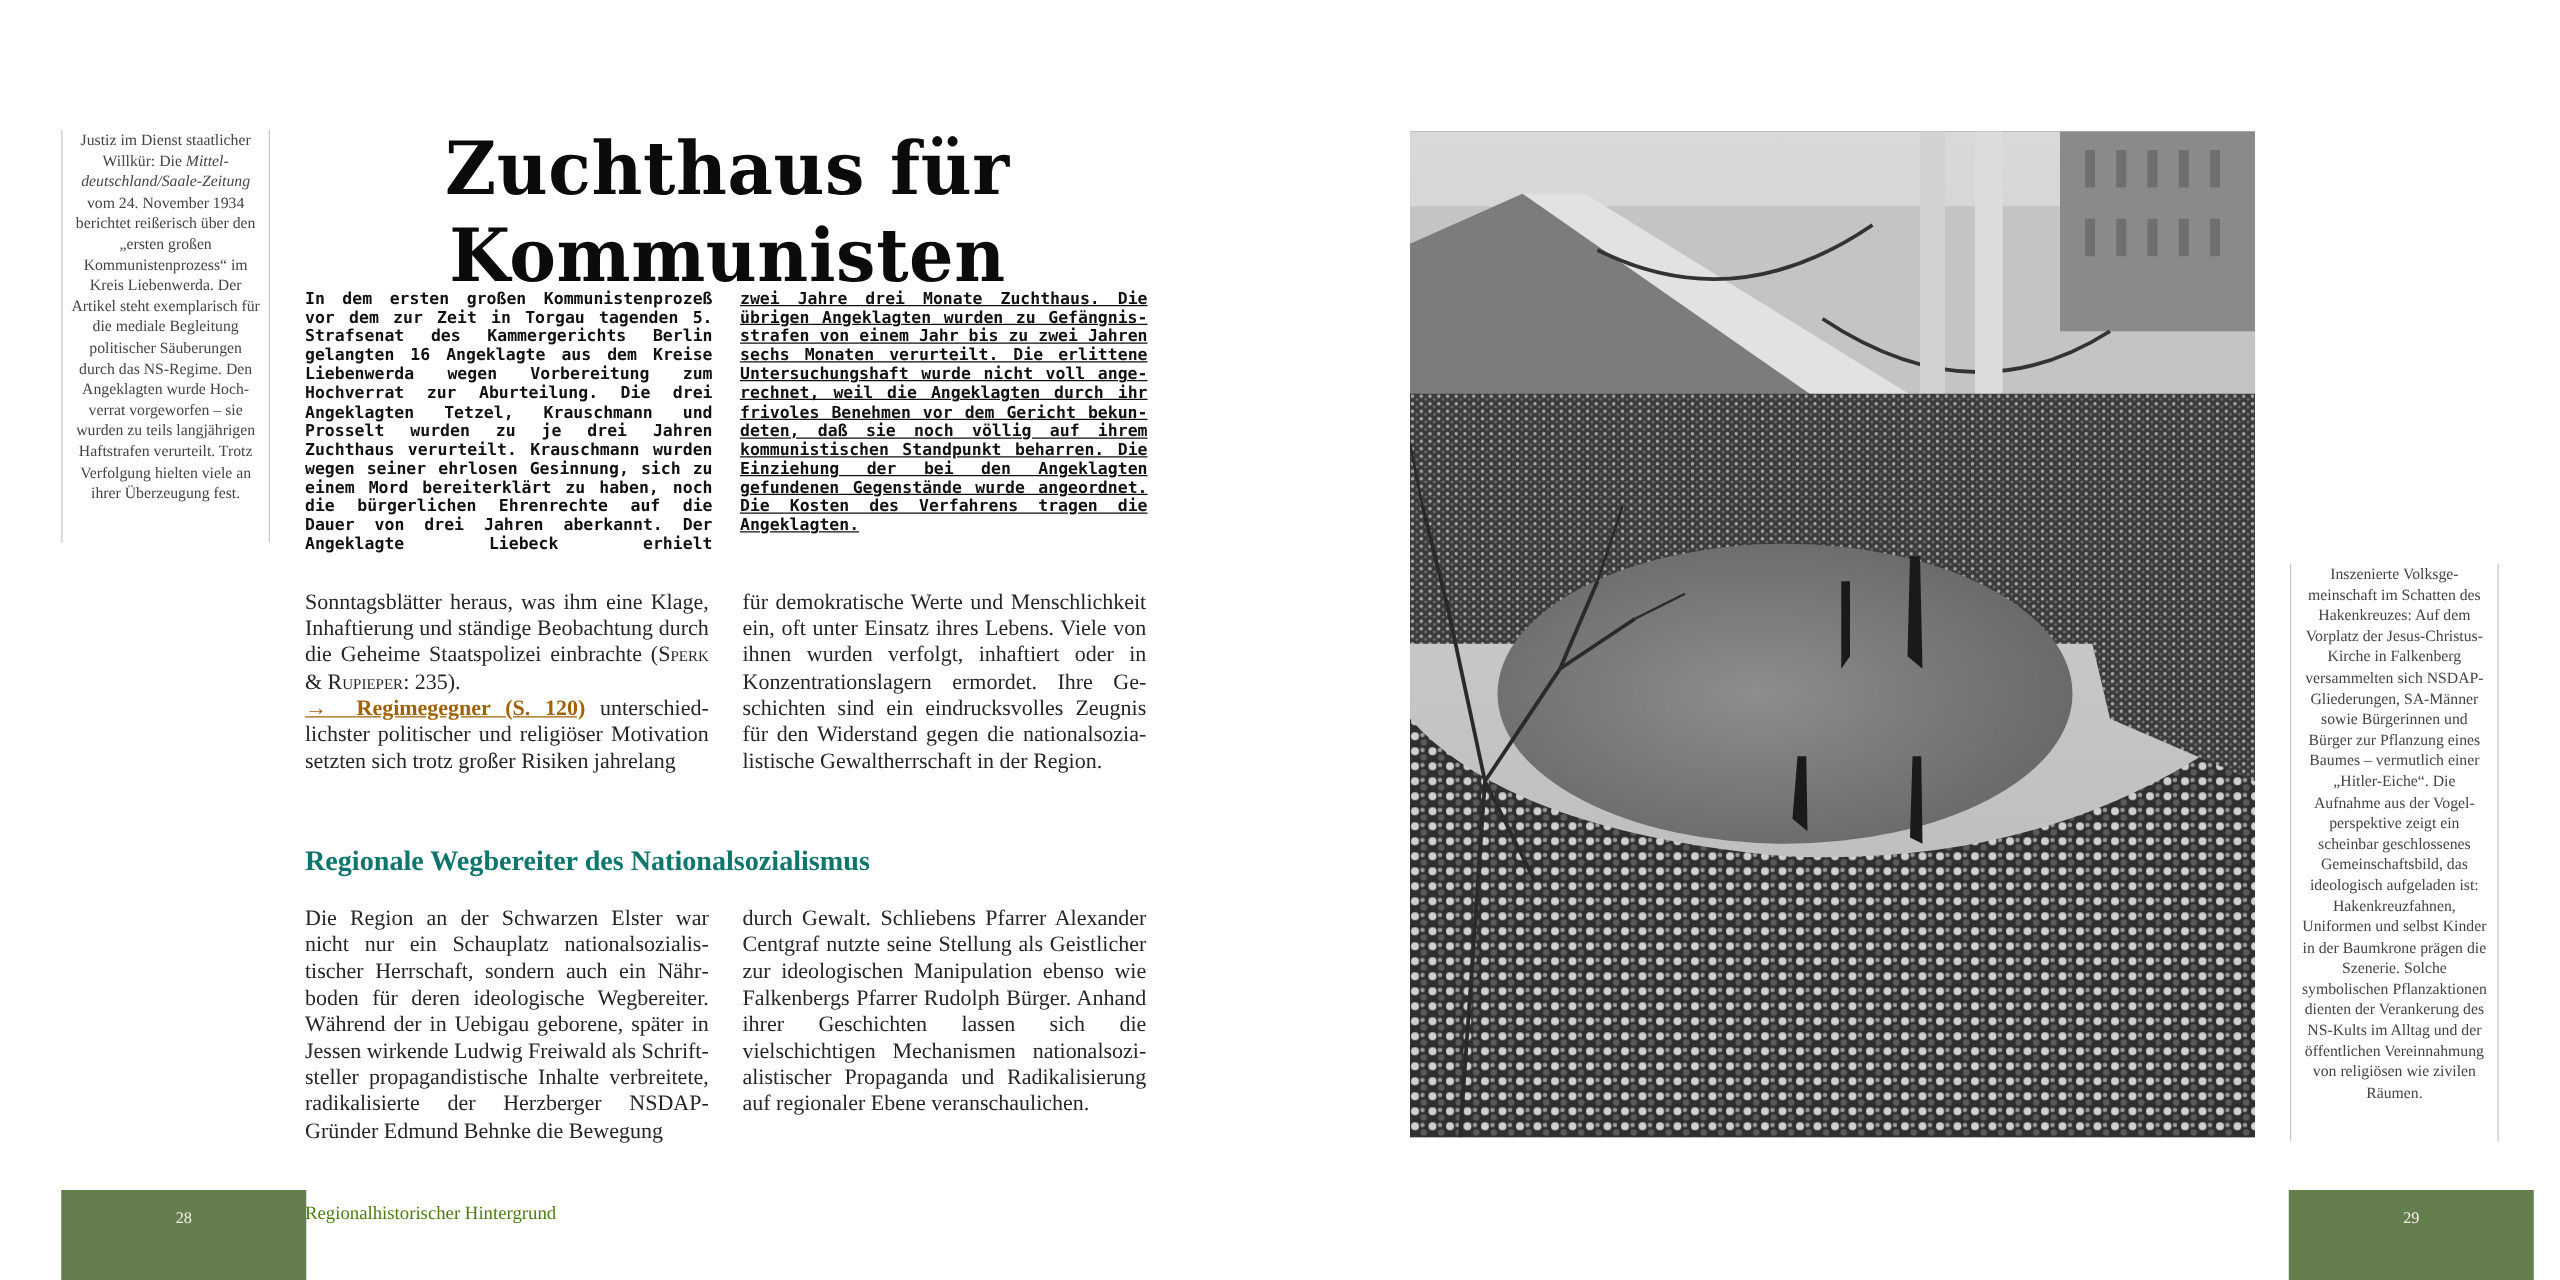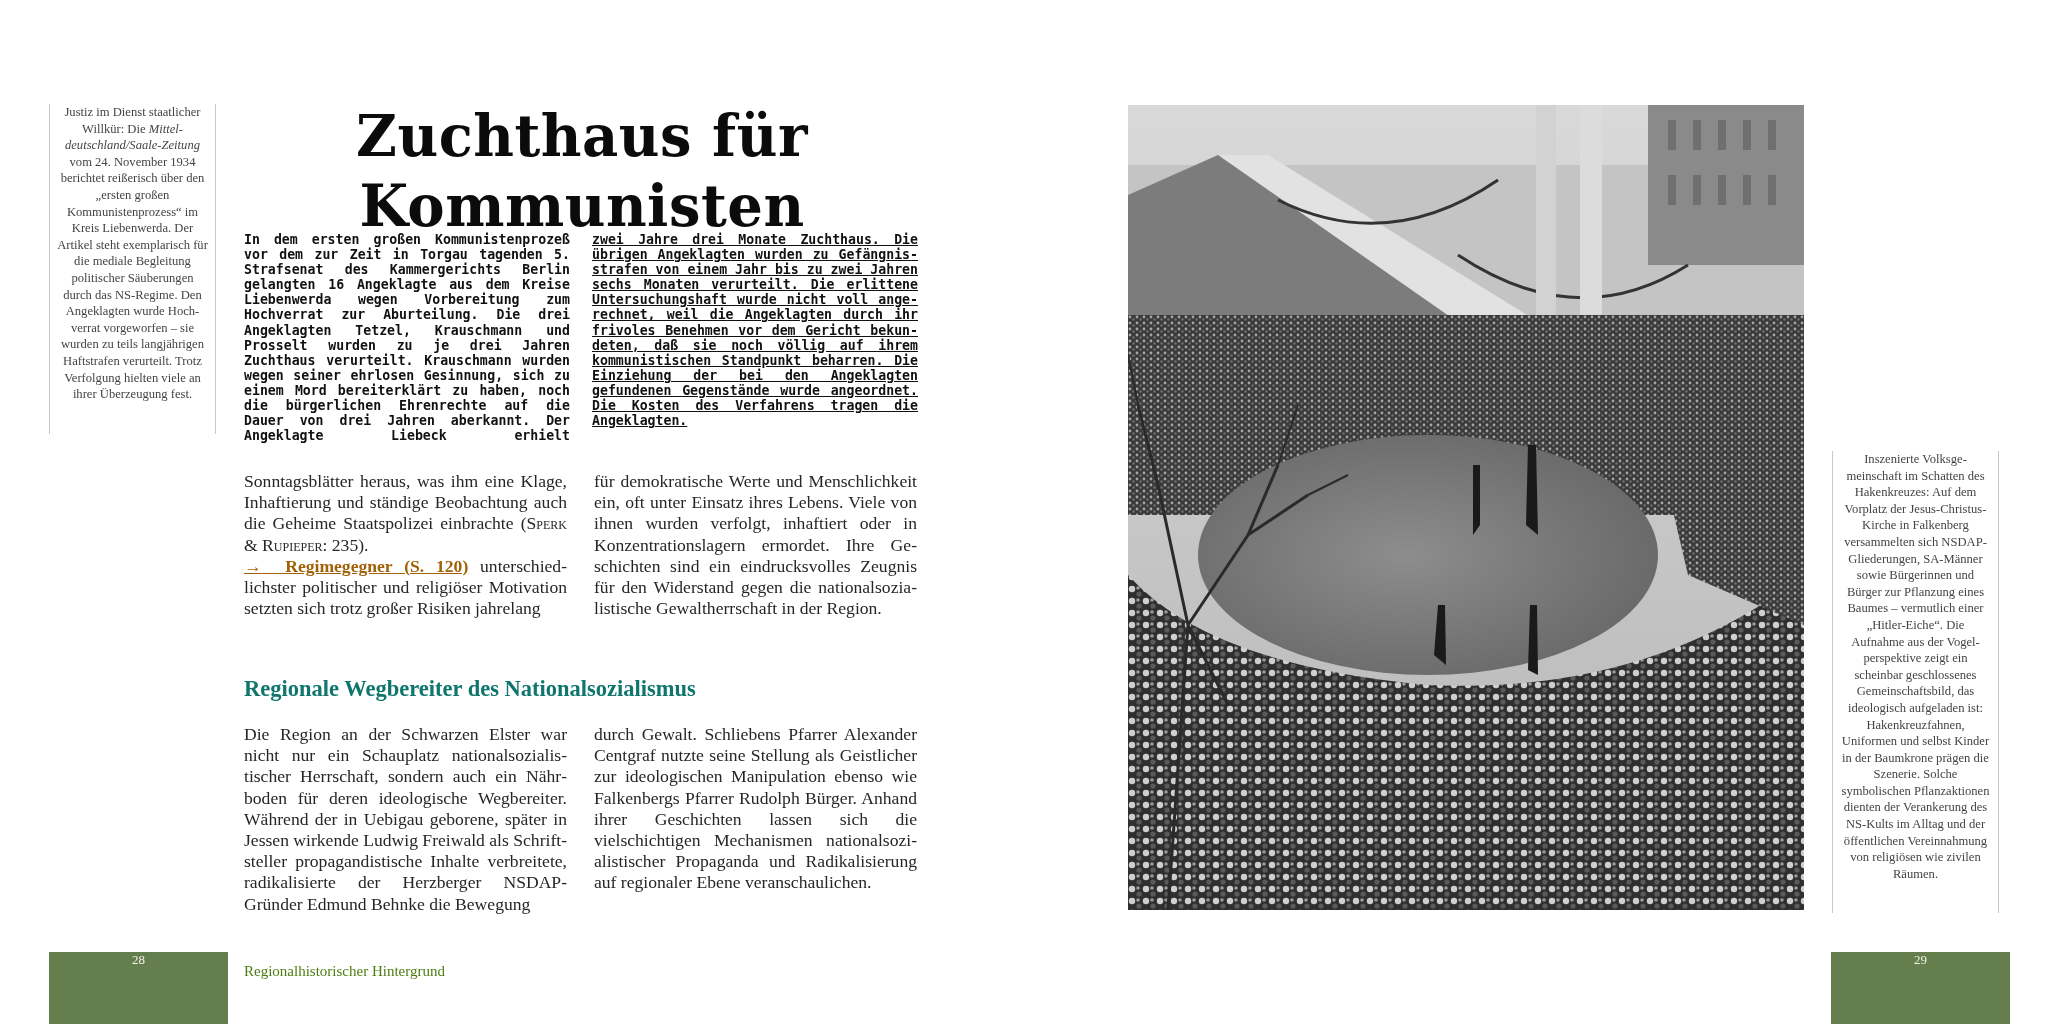--- a/index.html
+++ b/index.html
@@ -55,23 +55,23 @@
     position: absolute; left: 244px; top: 676px;
     font-family: "Liberation Serif", serif; font-weight: bold; font-size: 22.5px;
     color: #0f766e;
   }
 
   
   .photo { left: 1128px; top: 105px; width: 676px; height: 805px; overflow: hidden; background: #8a8a8a; }
 
   
   .pnum {
-    position: absolute; top: 952px; width: 179px; height: 72px; background: #647e4e;
+    position: absolute; top: 952px; width: 196px; height: 72px; background: #647e4e;
     color: #f4f1e6; font-family: "Liberation Serif", serif; font-size: 13px; text-align: center;
-    box-sizing: border-box; 
+    box-sizing: border-box; padding-top: 14px;
   }
   .pnum-left { left: 49px; }
   .pnum-right { left: 1831px; }
   .running-head {
     position: absolute; left: 244px; top: 963px;
     font-family: "Liberation Serif", serif; font-size: 15px; color: #4d7c0f;
   }
 </style>
 </head>
 <body>
@@ -80,21 +80,21 @@
   <span>Justiz im Dienst staatli­cher Willkür: Die </span><em>Mittel­deutschland/Saale-Zei­tung</em><span> vom 24. November 1934 berichtet reißerisch über den „ersten großen Kommunistenprozess“ im Kreis Liebenwerda. Der Artikel steht exem­plarisch für die mediale Begleitung politischer Säuberungen durch das NS-Regime. Den Ange­klagten wurde Hoch­verrat vorgeworfen – sie wurden zu teils lang­jährigen Haftstrafen ver­urteilt. Trotz Verfolgung hielten viele an ihrer Überzeugung fest.</span>
 </div>
 
 <div class="abs clip">
   <div class="clip-title">Zuchthaus für Kommunisten</div>
   <div class="clip-col c1"><span class="last">In dem ersten großen Kommunisten­prozeß vor dem zur Zeit in Torgau tagenden 5. Strafsenat des Kammergerichts Berlin gelangten 16 Angeklagte aus dem Kreise Liebenwerda wegen Vorberei­tung zum Hochverrat zur Aburteilung. Die drei Angeklagten Tetzel, Krauschmann und Prosselt wurden zu je drei Jahren Zuchthaus verurteilt. Krauschmann wurden wegen seiner ehrlosen Gesinnung, sich zu einem Mord be­reiterklärt zu haben, noch die bürgerlichen Ehrenrechte auf die Dauer von drei Jahren aberkannt. Der Angeklagte Liebeck erhielt</span></div>
   <div class="clip-col c2"><span class="last">zwei Jahre drei Monate Zuchthaus. Die übrigen Angeklagten wurden zu Gefängnis­strafen von einem Jahr bis zu zwei Jahren sechs Monaten verurteilt. Die erlittene Untersuchungshaft wurde nicht voll ange­rechnet, weil die Angeklagten durch ihr frivoles Benehmen vor dem Gericht bekun­deten, daß sie noch völlig auf ihrem kommu­nistischen Standpunkt beharren. Die Ein­ziehung der bei den Angeklagten gefundenen Gegenstände wurde angeordnet. Die Kosten des Verfahrens tragen die Angeklagten.</span></div>
 </div>
 
 <div class="body-col" style="left:244px; top:471px;">
-  <span>Sonntagsblätter heraus, was ihm eine Kla­ge, Inhaftierung und ständige Beobachtung auch die Geheime Staatspolizei einbrachte (</span><span class="sc">Sperk &amp; Rupieper</span><span>: 235).</span><br>
+  <span>Sonntagsblätter heraus, was ihm eine Kla­ge, Inhaftierung und ständige Beobachtung durch die Geheime Staatspolizei einbrachte (</span><span class="sc">Sperk &amp; Rupieper</span><span>: 235).</span><br>
   <span class="xref"><span>→</span>&nbsp;&nbsp;<span>Regimegegner (S. 120)</span></span><span> unterschied­lichster politischer und religiöser Motivation setzten sich trotz großer Risiken jahrelang</span>
 </div>
 
 <div class="body-col" style="left:594px; top:471px;">
   <span>für demokratische Werte und Menschlich­keit ein, oft unter Einsatz ihres Lebens. Viele von ihnen wurden verfolgt, inhaftiert oder in Konzentrationslagern ermordet. Ihre Ge­schichten sind ein eindrucksvolles Zeugnis für den Widerstand gegen die nationalsozia­listische Gewaltherrschaft in der Region.</span>
 </div>
 
 <div class="h2">Regionale Wegbereiter des Nationalsozialismus</div>
 
 <div class="body-col" style="left:244px; top:724px;">

